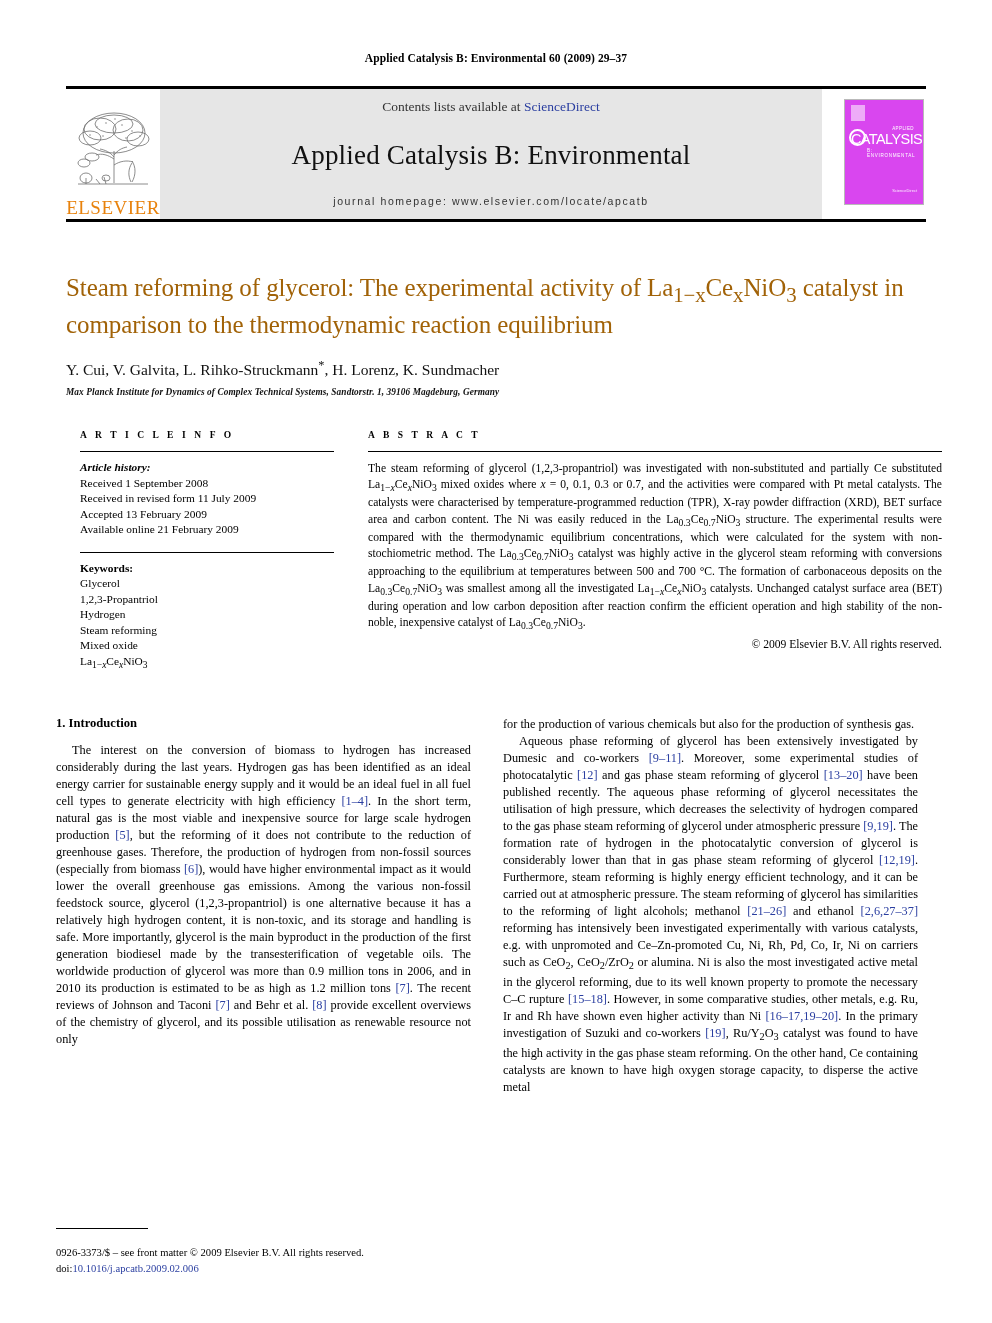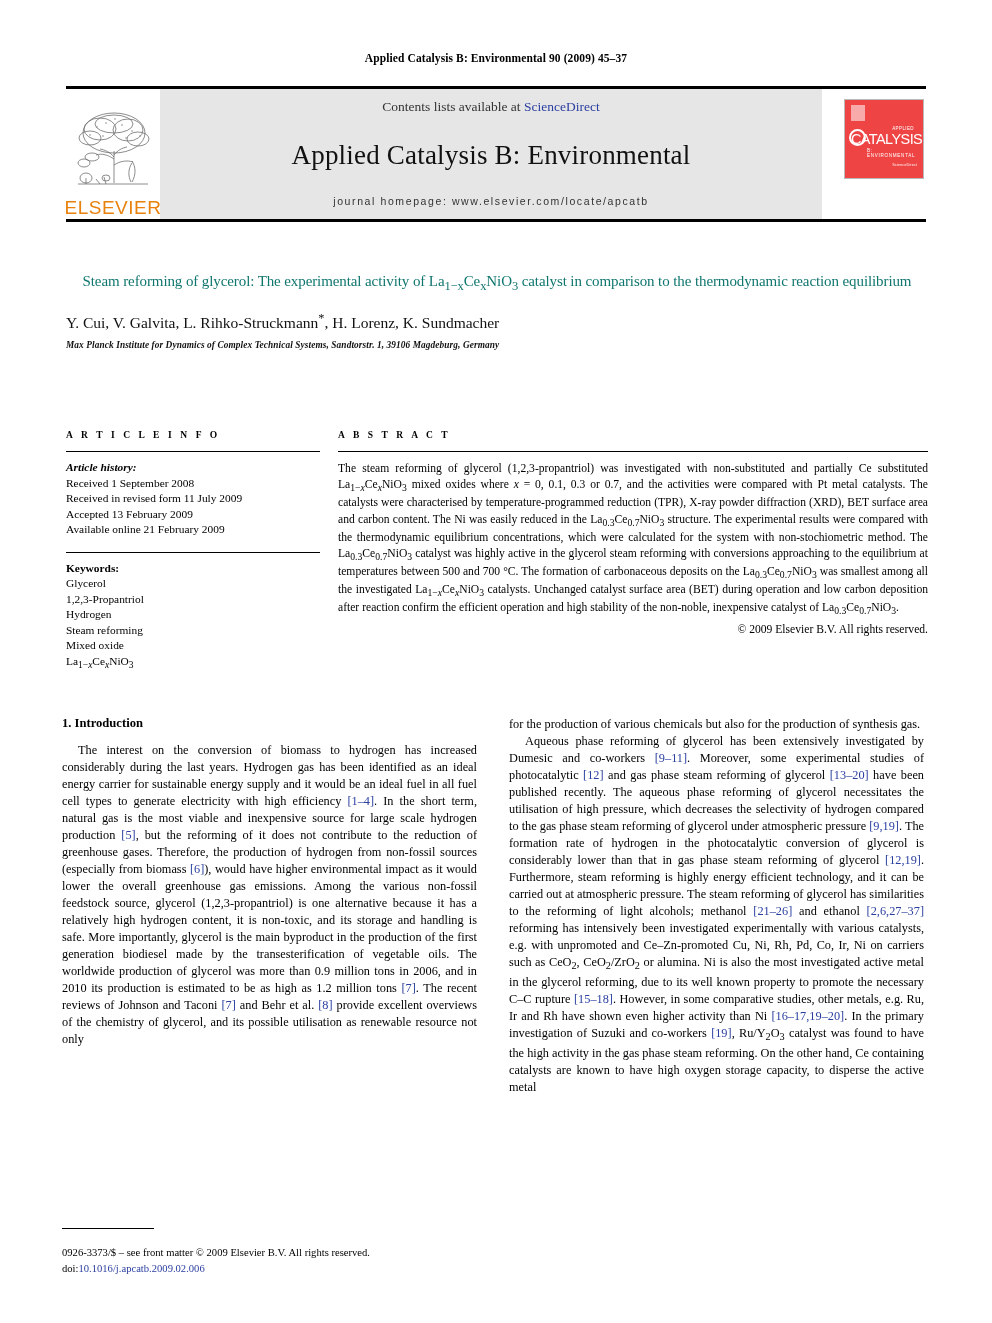--- a/index.html
+++ b/index.html
@@ -37,50 +37,50 @@
   .mast-right { width:104px; flex:0 0 104px; background:#fff; display:flex; align-items:flex-start; justify-content:flex-end; }
   .mast-rule-bot { height:3px; background:#000; width:860px; }
 
   .contents-line { font-size:13.5px; font-family:Liberation Serif, serif; color:#333; }
   .contents-line .sd { color:#2a3ea0; }
   .journal-title { font-size:27px; letter-spacing:.2px; color:#111; font-family:"Liberation Serif", serif; }
   .homepage { font-size:10.5px; letter-spacing:1.6px; font-family:"Liberation Sans", sans-serif; color:#333; }
 
   
   .els-word {
-    font-family:Liberation Sans, sans-serif; font-size:19px; letter-spacing:.5px;
+    font-family:Liberation Serif, serif; font-size:19px; letter-spacing:.5px;
     color:#E8820C; line-height:1; margin-top:1px;
   }
 
   
   .cover {
-    width:80px; height:80px; background:#ef4444; border:1px solid #b9b9b9;
+    width:80px; height:106px; background:#d946ef; border:1px solid #b9b9b9;
     position:relative; margin-top:10px; margin-right:2px; overflow:hidden;
   }
   .cover .c-els { position:absolute; left:6px; top:5px; width:14px; height:16px; background:rgba(255,255,255,.55); }
   .cover .c-applied { position:absolute; right:9px; top:26px; font-size:4.5px; color:#fff; letter-spacing:.4px; font-family:"Liberation Sans", sans-serif;}
   .cover .c-main { position:absolute; left:6px; top:31px; font-size:14.5px; color:#fff; font-family:"Liberation Sans", sans-serif; letter-spacing:-.6px; }
   .cover .c-sub { position:absolute; left:22px; top:48px; font-size:4.6px; color:#fff; letter-spacing:.7px; font-family:"Liberation Sans", sans-serif; }
   .cover .c-circ { position:absolute; left:4px; top:29px; width:17px; height:17px; border:2px solid #fff; border-radius:50%; }
   .cover .c-bl { position:absolute; left:6px; bottom:8px; font-size:3.6px; color:rgba(255,255,255,.85); line-height:1.5; font-family:"Liberation Sans", sans-serif;}
   .cover .c-br { position:absolute; right:6px; bottom:10px; font-size:4px; color:rgba(255,255,255,.9); text-align:right; line-height:1.6; font-family:"Liberation Sans", sans-serif;}
 
   
   .title-block { position:absolute; left:66px; top:272px; width:862px; }
   .art-title {
-    font-size:15px; line-height:1.28; font-family:"Liberation Serif", serif;
-    color:#0f766e; letter-spacing:-.1px;text-align:center;
+    font-size:25px; line-height:1.28; font-family:"Liberation Serif", serif;
+    color:#a16207; letter-spacing:-.1px;
   }
   .authors { margin-top:17px; font-size:15.5px; font-family:"Liberation Serif", serif; color:#111; }
   .affil { margin-top:8px; font-size:9.3px; font-style:italic; font-weight:bold; color:#111; letter-spacing:.1px;}
 
   sup.star { font-size:.8em; }
 
   
-  .info-wrap { position:absolute; left:66px; top:430px; width:862px; display:flex; gap:0; }
+  .info-wrap { position:absolute; left:80px; top:430px; width:862px; display:flex; gap:16px; }
   .col-info { width:272px; flex:0 0 272px; padding-right:18px; }
   .col-abs  { flex:1 1 auto; }
 
   .sect-head {
     font-size:9.5px; font-weight:bold; letter-spacing:3.1px;
     font-family:"Liberation Serif", serif; color:#000;
   }
   .hr-thin { border-top:1.6px solid #000; margin-top:11px; }
   .hr-thin2 { border-top:1.6px solid #000; margin-top:14px; }
 
@@ -90,21 +90,21 @@
   .kw .lbl { font-weight:bold; }
 
   .abs-body {
     margin-top:9px; font-size:11.6px; line-height:1.415;
     text-align:justify; color:#000;
   }
   .abs-copy { margin-top:5px; text-align:right; font-size:11.6px; }
 
   
   .body-cols {
-    position:absolute; left:62px; top:716px; width:862px; height:560px;
+    position:absolute; left:56px; top:716px; width:862px; height:560px;
     display:flex; gap:32px;
   }
   .bcol { width:415px; flex:0 0 415px; position:relative; }
   .sec-title { font-size:12.6px; font-weight:bold; margin-bottom:11px; }
   .para { font-size:12.3px; line-height:1.385; text-align:justify; text-indent:16px; }
   .para.noind { text-indent:0; }
   .ref { color:#2a3ea0; }
 
   .footnote-wrap { position:absolute; left:0; bottom:0; width:415px; }
   .fn-rule { width:92px; border-top:1.1px solid #000; margin-bottom:7px; }
@@ -112,21 +112,21 @@
   .fn .ital { font-style:italic; }
   .fn a, .fn .lnk { color:#2a3ea0; }
   .imprint { margin-top:16px; font-size:10.6px; line-height:1.45; }
   .imprint .lnk { color:#2a3ea0; }
 </style>
 </head>
 <body>
 
 <div class="page">
 
-  <div class="runhead">Applied Catalysis B: Environmental 90 (2009) 45–37</div>
+  <div class="runhead">Applied Catalysis B: Environmental 60 (2009) 29–37</div>
 
   <div class="masthead">
     <div class="mast-rule-top"></div>
     <div class="mast-body">
 
       <div class="mast-logo">
         <svg width="86" height="92" viewBox="0 0 86 92">
           <rect x="0" y="0" width="86" height="92" fill="#ffffff"></rect>
           <g stroke="#6e6e6e" stroke-width="0.8" fill="none">
             <ellipse cx="44" cy="28" rx="31" ry="20"></ellipse>

